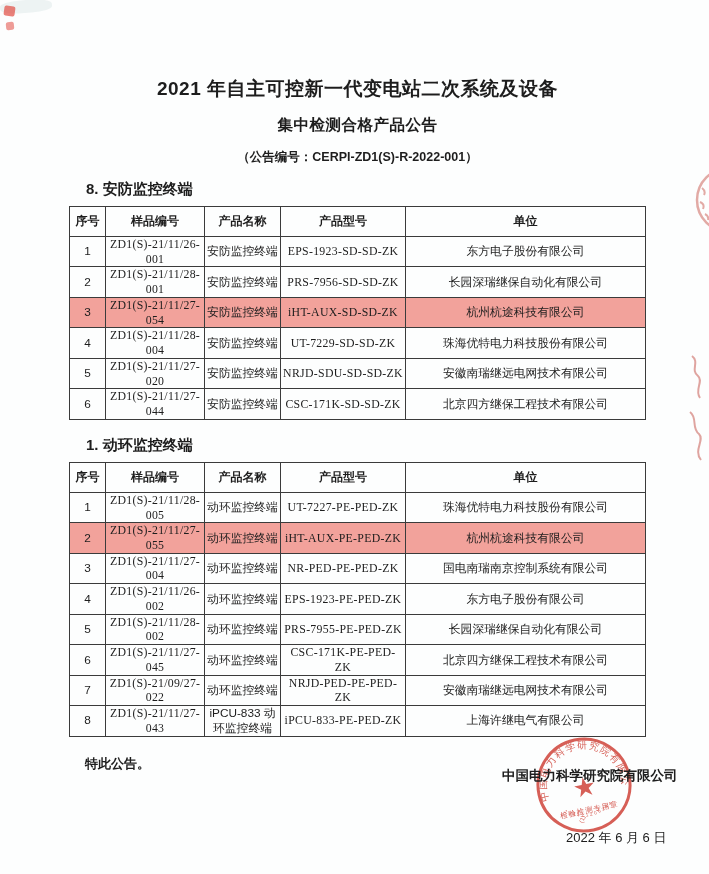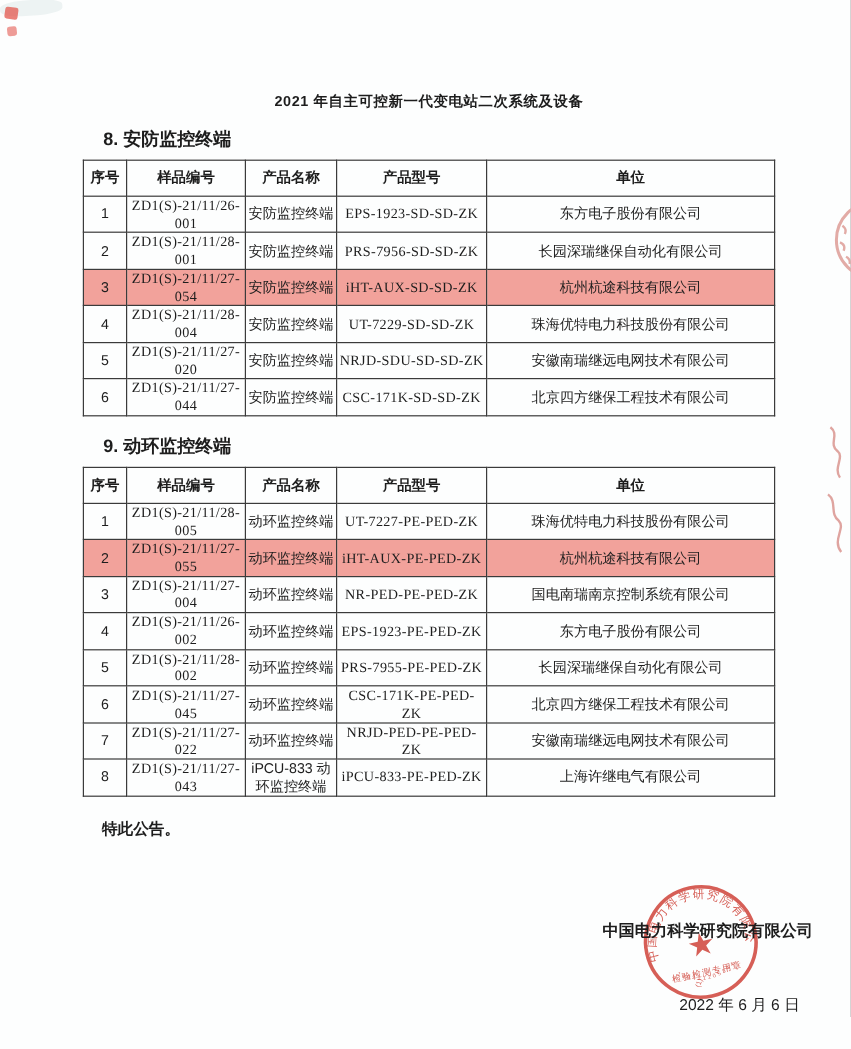--- a/index.html
+++ b/index.html
@@ -3,21 +3,21 @@
 <meta charset="utf-8">
 <style>
   html,body{margin:0;padding:0;background:#888;}
   .page{
     position:relative;width:709px;height:874px;margin:0 auto;
     background:#fdfefe;overflow:hidden;
     font-family:"Liberation Sans","DejaVu Sans",sans-serif;
     color:#1d1d1d;
   }
   .content{position:absolute;left:69px;top:0;width:577px;}
-  .title1{margin:76px 0 0 0;text-align:center;font-weight:bold;font-size:12px;letter-spacing:.5px;}
+  .title1{margin:76px 0 0 0;text-align:center;font-weight:bold;font-size:19px;letter-spacing:.5px;}
   .title2{margin:13px 0 0 0;text-align:center;font-weight:bold;font-size:15.5px;letter-spacing:.5px;}
   .notice-no{margin:13px 0 0 0;text-align:center;font-weight:bold;font-size:12.5px;}
   .body-par{margin:20px 0 0 0;font-size:13.2px;line-height:26px;text-align:justify;text-indent:2.2em;}
   .section-head{margin:14px 0 0 0;padding-left:17px;font-weight:bold;font-size:15px;}
   .section-head.second{margin-top:16px;}
   table{border-collapse:collapse;width:100%;margin-top:7px;table-layout:fixed;}
   th,td{border:1px solid #3b3b3b;text-align:center;padding:0 2px;overflow:hidden;}
   th{height:29px;font-size:12px;font-weight:bold;}
   td{height:20px;font-size:11.8px;line-height:1.25;}
   td.code{font-family:"Liberation Serif","DejaVu Serif",serif;letter-spacing:.3px;}
@@ -36,20 +36,22 @@
 <body>
 
 <div class="page">
 
   <div class="smudge"></div>
   <div class="mark1"></div>
   <div class="mark2"></div>
 
   <div class="content">
     <p class="title1">2021 年自主可控新一代变电站二次系统及设备</p>
+    <p class="title2">集中检测合格产品公告</p>
+    <p class="notice-no">（公告编号：CERPI-ZD1(S)-R-2022-001）</p>
 
     <p class="section-head">8. 安防监控终端</p>
     <table>
       <colgroup>
         <col style="width:36px">
           <col style="width:99px">
           <col style="width:76px">
           <col style="width:125px">
           <col>
       </colgroup>
@@ -101,21 +103,21 @@
           <tr>
             <td>6</td>
             <td class="code">ZD1(S)-21/11/27-044</td>
             <td>安防监控终端</td>
             <td class="code">CSC-171K-SD-SD-ZK</td>
             <td>北京四方继保工程技术有限公司</td>
           </tr>
         </tbody>
       </table>
 
-    <p class="section-head second">9. 动环监控终端</p>
+    <p class="section-head second">1. 动环监控终端</p>
     <table>
       <colgroup>
         <col style="width:36px">
           <col style="width:99px">
           <col style="width:76px">
           <col style="width:125px">
           <col>
       </colgroup>
     <thead>
           <tr>
@@ -164,21 +166,21 @@
           </tr>
           <tr>
             <td>6</td>
             <td class="code">ZD1(S)-21/11/27-045</td>
             <td>动环监控终端</td>
             <td class="code">CSC-171K-PE-PED-ZK</td>
             <td>北京四方继保工程技术有限公司</td>
           </tr>
           <tr>
             <td>7</td>
-            <td class="code">ZD1(S)-21/11/27-022</td>
+            <td class="code">ZD1(S)-21/09/27-022</td>
             <td>动环监控终端</td>
             <td class="code">NRJD-PED-PE-PED-ZK</td>
             <td>安徽南瑞继远电网技术有限公司</td>
           </tr>
           <tr>
             <td>8</td>
             <td class="code">ZD1(S)-21/11/27-043</td>
             <td>iPCU-833 动环监控终端</td>
             <td class="code">iPCU-833-PE-PED-ZK</td>
             <td>上海许继电气有限公司</td>

